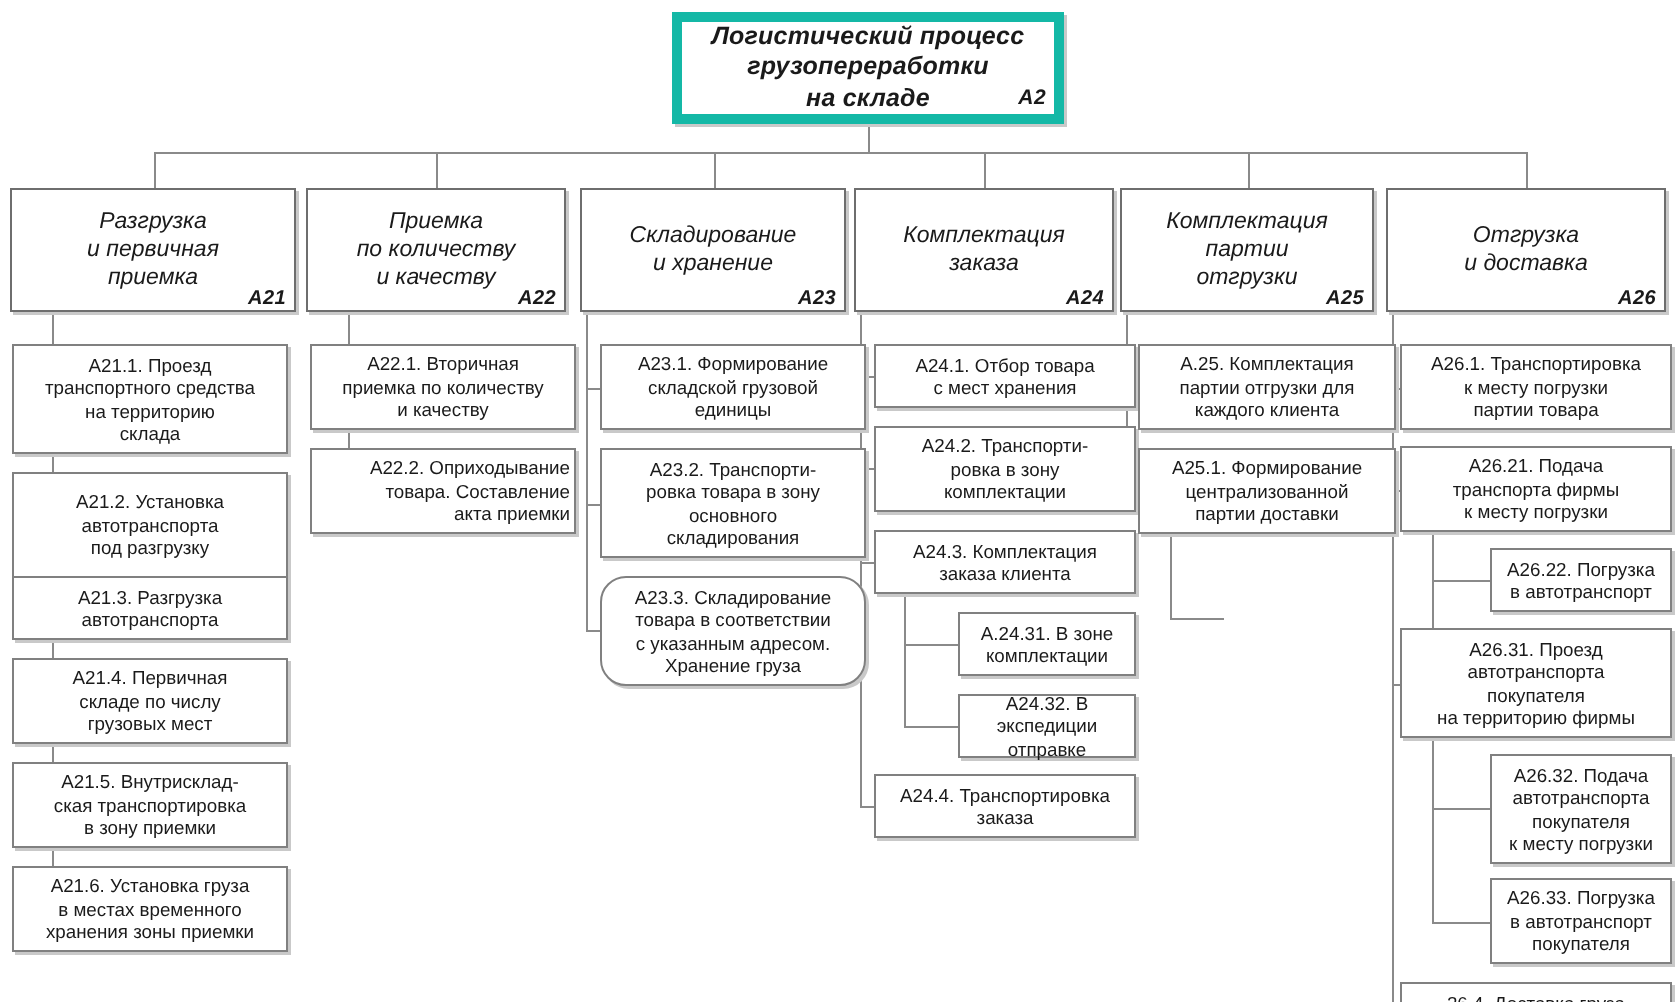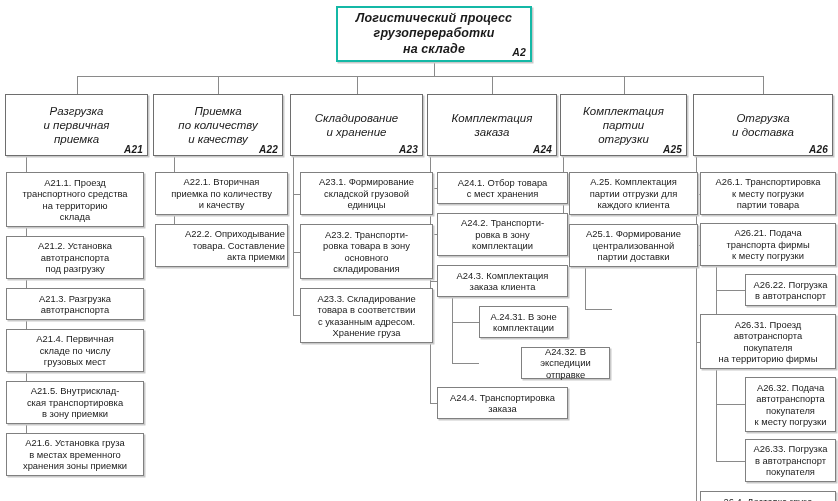--- a/index.html
+++ b/index.html
@@ -25,21 +25,21 @@
     text-align:center;
     line-height:1.12;
     z-index:3;
   }
   .box .txt{display:block;width:100%;padding:0 2px;}
 
   
   .root{
     font-style:italic;font-weight:bold;font-size:12.5px;
     letter-spacing:.1px;
-    border:2px solid #14b8a6;
+    border:5px solid #14b8a6;
   }
   .root .txt{white-space:pre-line;line-height:1.25;}
   .code{
     position:absolute;right:4px;bottom:1px;
     font-weight:bold;font-size:10.5px;
     letter-spacing:.2px;
   }
 
   
   .lvl2{
@@ -81,21 +81,21 @@
 и первичная
 приемка</span>
       <span class="code">A21</span>
     </div>
     <div class="box leaf" style="left:6px;top:172px;width:138px;height:55px;">
       <span class="txt">A21.1. Проезд
 транспортного средства
 на территорию
 склада</span>
     </div>
-    <div class="box leaf" style="left:6px;top:236px;width:138px;height:43px;">
+    <div class="box leaf" style="left:6px;top:236px;width:138px;height:53px;">
       <span class="txt">A21.2. Установка
 автотранспорта
 под разгрузку</span>
     </div>
     <div class="box leaf" style="left:6px;top:288px;width:138px;height:32px;">
       <span class="txt">A21.3. Разгрузка
 автотранспорта</span>
     </div>
     <div class="box leaf" style="left:6px;top:329px;width:138px;height:43px;">
       <span class="txt">A21.4. Первичная
@@ -147,21 +147,21 @@
       <span class="txt">A23.1. Формирование
 складской грузовой
 единицы</span>
     </div>
     <div class="box leaf" style="left:300px;top:224px;width:133px;height:55px;">
       <span class="txt">A23.2. Транспорти-
 ровка товара в зону
 основного
 складирования</span>
     </div>
-    <div class="box leaf" style="left:300px;top:288px;width:133px;height:55px;">
+    <div class="box leaf" style="left:300px;top:288px;width:133px;height:55px;border-radius:13px;">
       <span class="txt">A23.3. Складирование
 товара в соответствии
 с указанным адресом.
 Хранение груза</span>
     </div>
     <div class="ln lnv" style="left:293px;top:156px;width:1px;height:159px;"></div>
     <div class="ln lnh" style="left:293px;top:194px;width:7px;height:1px;"></div>
     <div class="ln lnh" style="left:293px;top:252px;width:7px;height:1px;"></div>
     <div class="ln lnh" style="left:293px;top:315px;width:7px;height:1px;"></div>
     <div class="box lvl2" style="left:427px;top:94px;width:130px;height:62px;">
@@ -179,21 +179,21 @@
 комплектации</span>
     </div>
     <div class="box leaf" style="left:437px;top:265px;width:131px;height:32px;">
       <span class="txt">A24.3. Комплектация
 заказа клиента</span>
     </div>
     <div class="box leaf" style="left:479px;top:306px;width:89px;height:32px;">
       <span class="txt">A.24.31. В зоне
 комплектации</span>
     </div>
-    <div class="box leaf" style="left:479px;top:347px;width:89px;height:32px;margin-left:42px;">
+    <div class="box leaf" style="left:479px;top:347px;width:89px;height:32px;">
       <span class="txt">A24.32. В экспедиции
 отправке</span>
     </div>
     <div class="box leaf" style="left:437px;top:387px;width:131px;height:32px;">
       <span class="txt">A24.4. Транспортировка
 заказа</span>
     </div>
     <div class="ln lnv" style="left:430px;top:156px;width:1px;height:247px;"></div>
     <div class="ln lnh" style="left:430px;top:188px;width:7px;height:1px;"></div>
     <div class="ln lnh" style="left:430px;top:234px;width:7px;height:1px;"></div>

